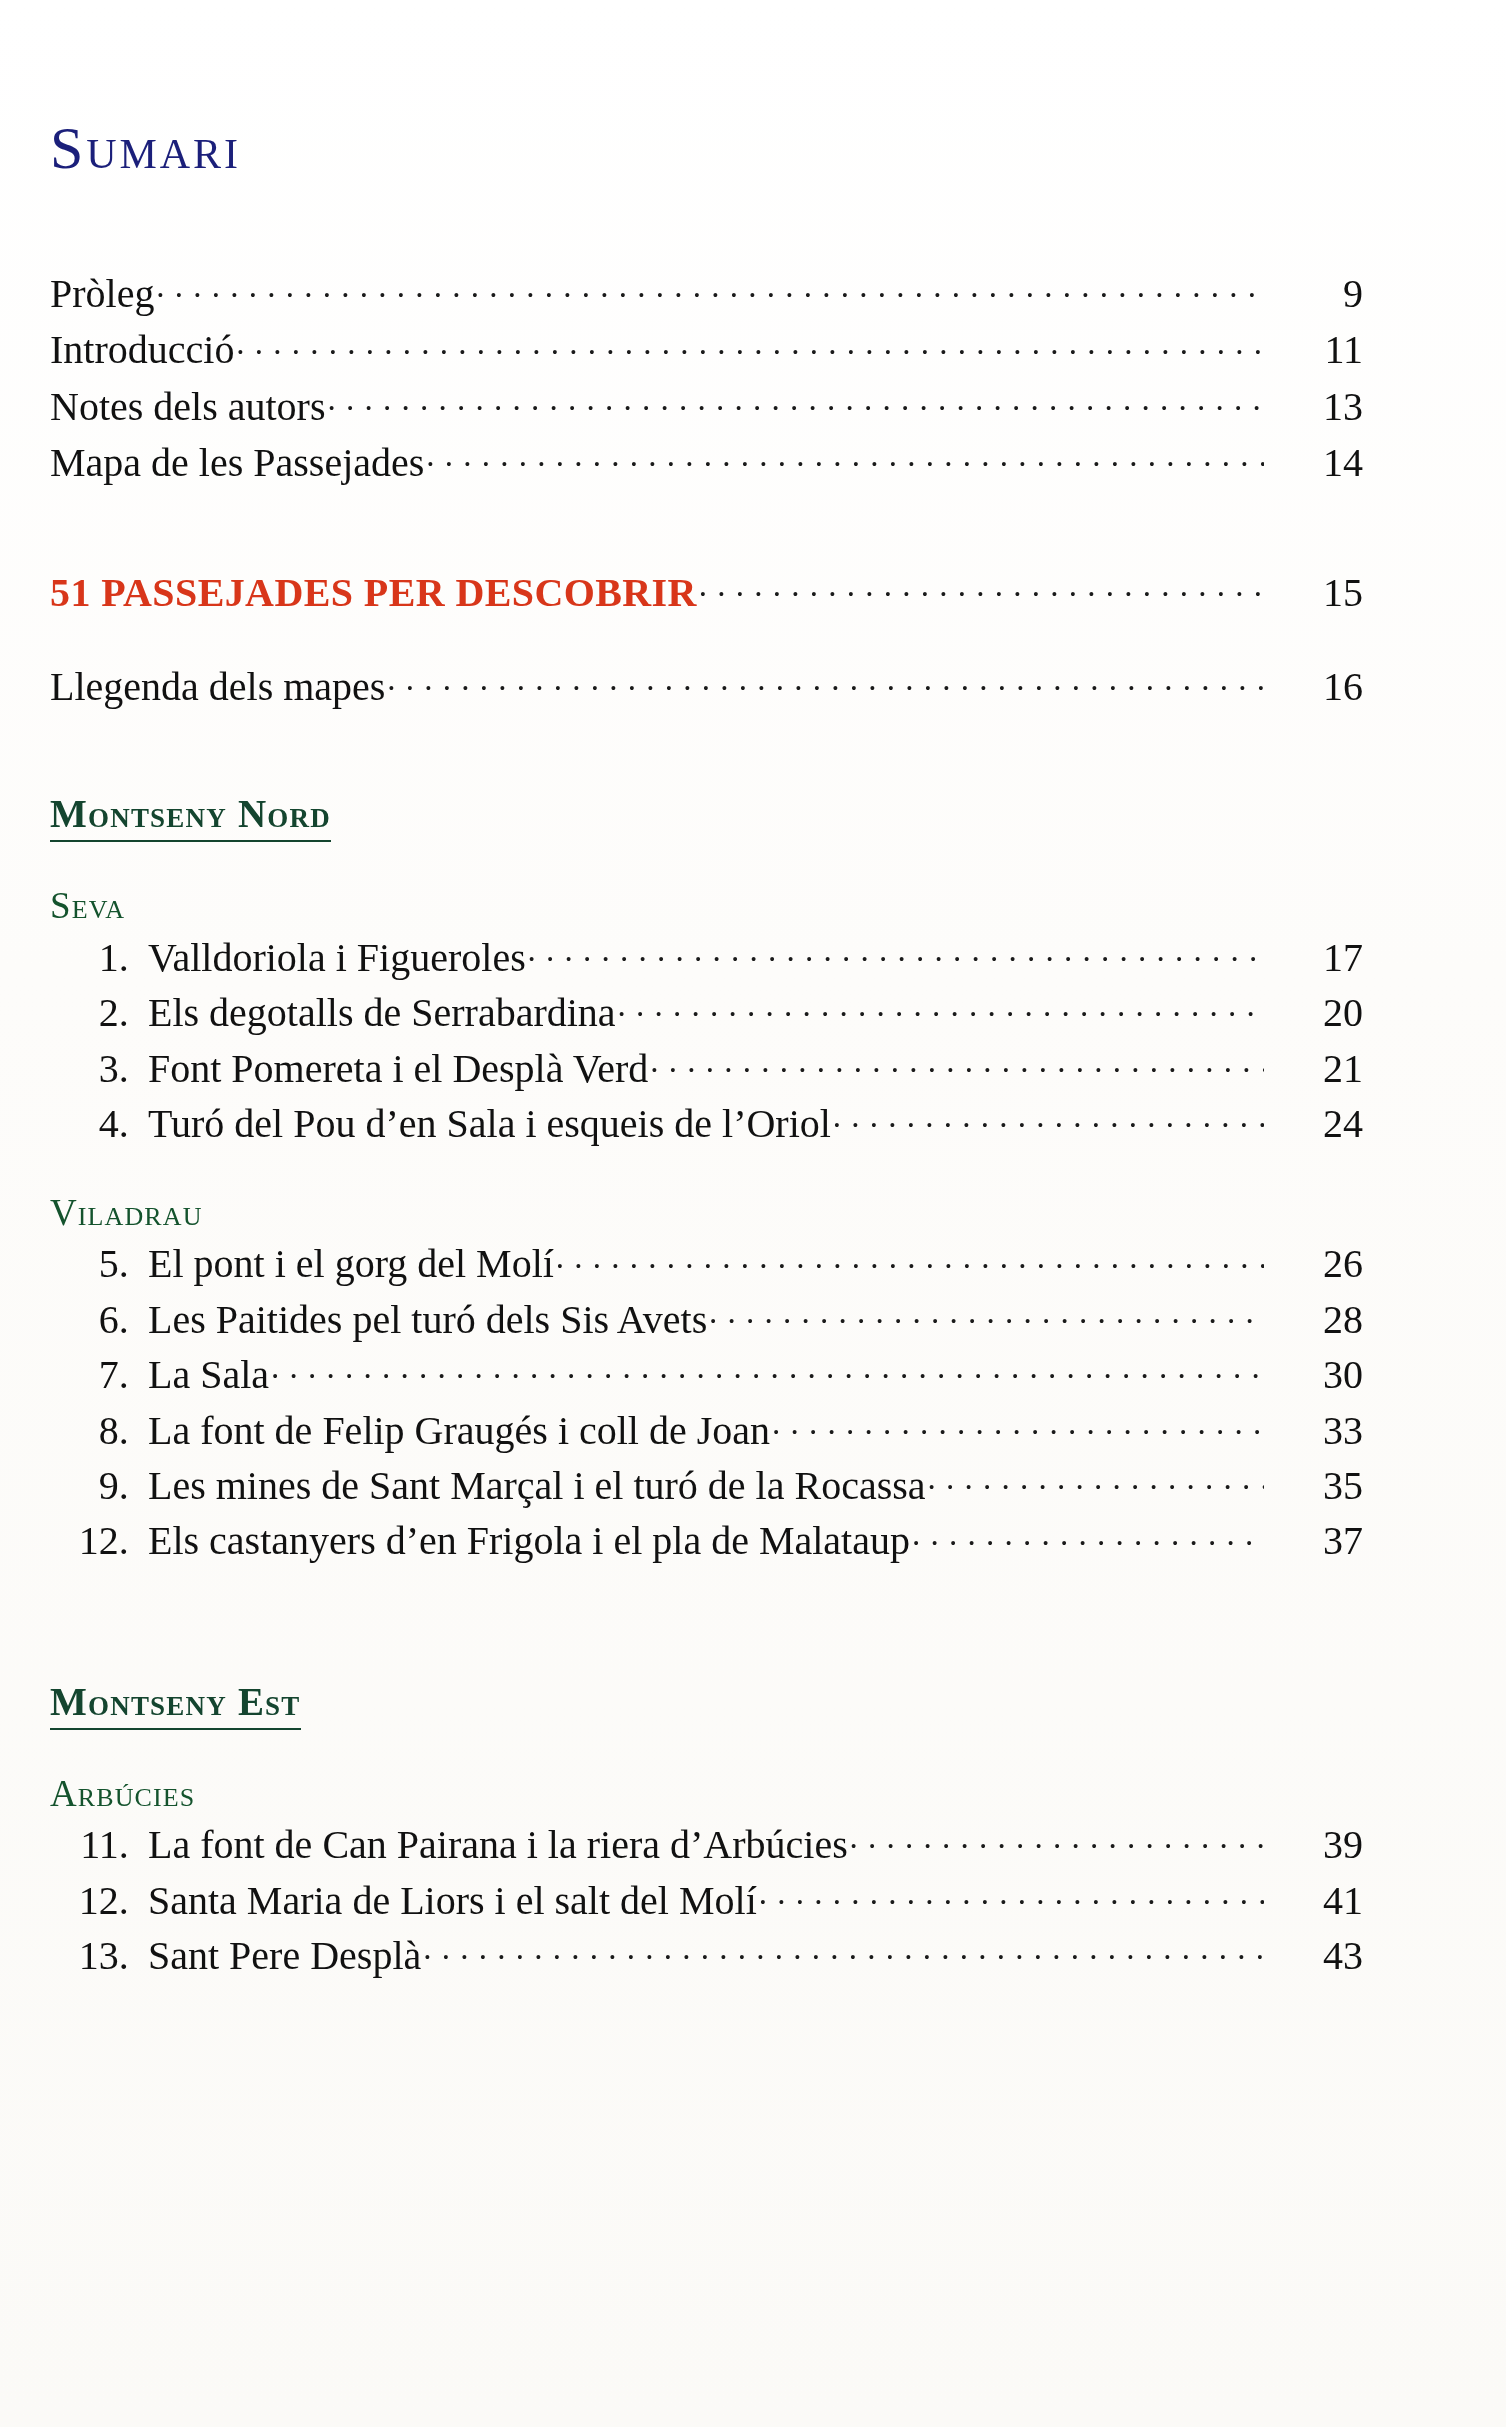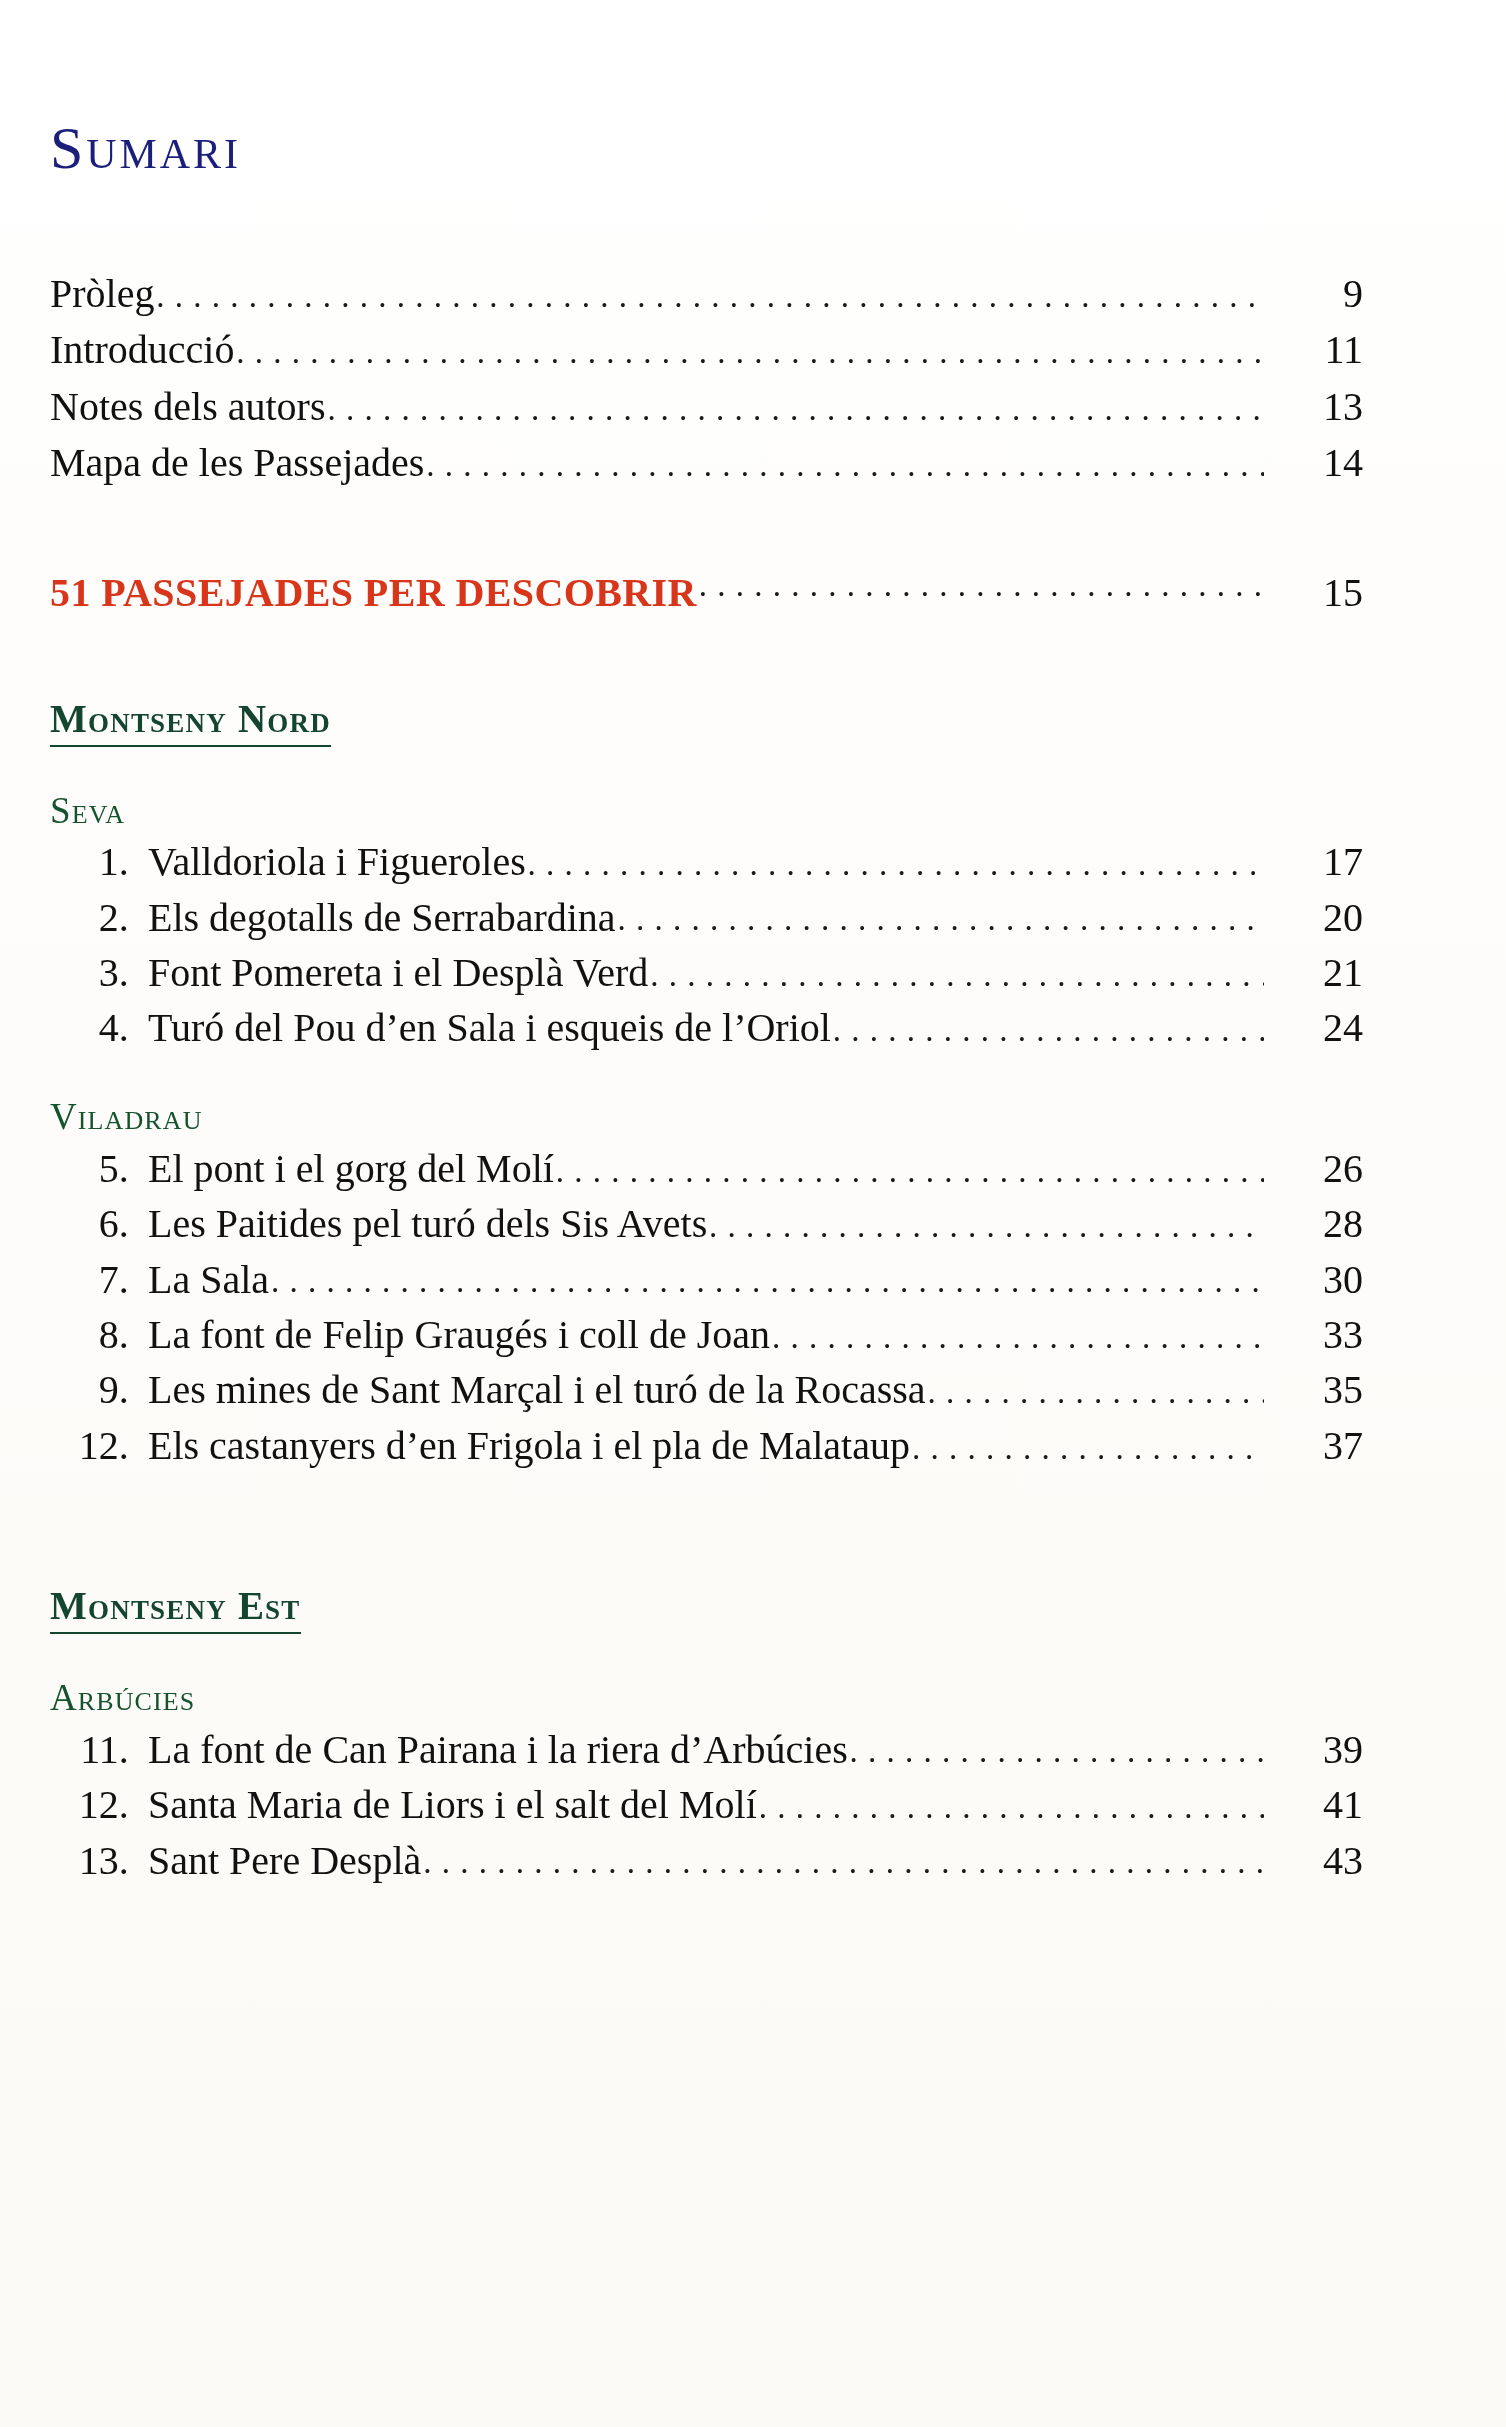--- a/index.html
+++ b/index.html
@@ -42,21 +42,21 @@
     font-weight: 400;
     margin: 0;
     padding-top: 118px;
     line-height: 1;
     font-family: "Liberation Serif", "DejaVu Serif", serif;
   }
 
   
   .toc-row {
     display: flex;
-    align-items: flex-end;
+    align-items: flex-start;
     font-size: 40px;
     color: #111;
     line-height: 1.24;
     white-space: nowrap;
   }
   .toc-num {
     flex: 0 0 auto;
     text-align: right;
     width: 60px;
     padding-right: 17.4px;
@@ -184,20 +184,27 @@
       </div>
 
     </div>
 
     <div class="part-heading-row">
       <span class="part-heading">51 PASSEJADES PER DESCOBRIR</span>
       <span class="leader"></span>
       <span class="toc-page">15</span>
     </div>
 
+    <div class="legend-block">
+      <div class="toc-row">
+        <span class="toc-label">Llegenda dels mapes</span>
+        <span class="leader"></span>
+        <span class="toc-page">16</span>
+      </div>
+    </div>
 
     <div class="region">
       <div class="region-heading">Montseny Nord</div>
 
       
       <div class="town-heading">Seva</div>
       <div class="walk-list">
 
         <div class="toc-row">
           <span class="toc-num">1.</span>

